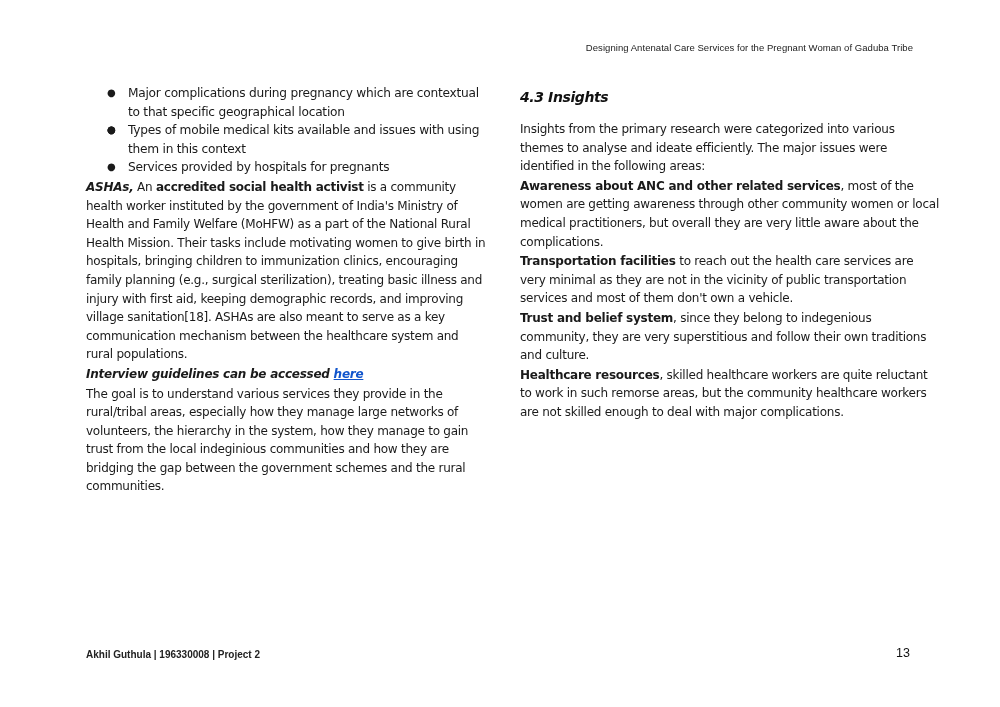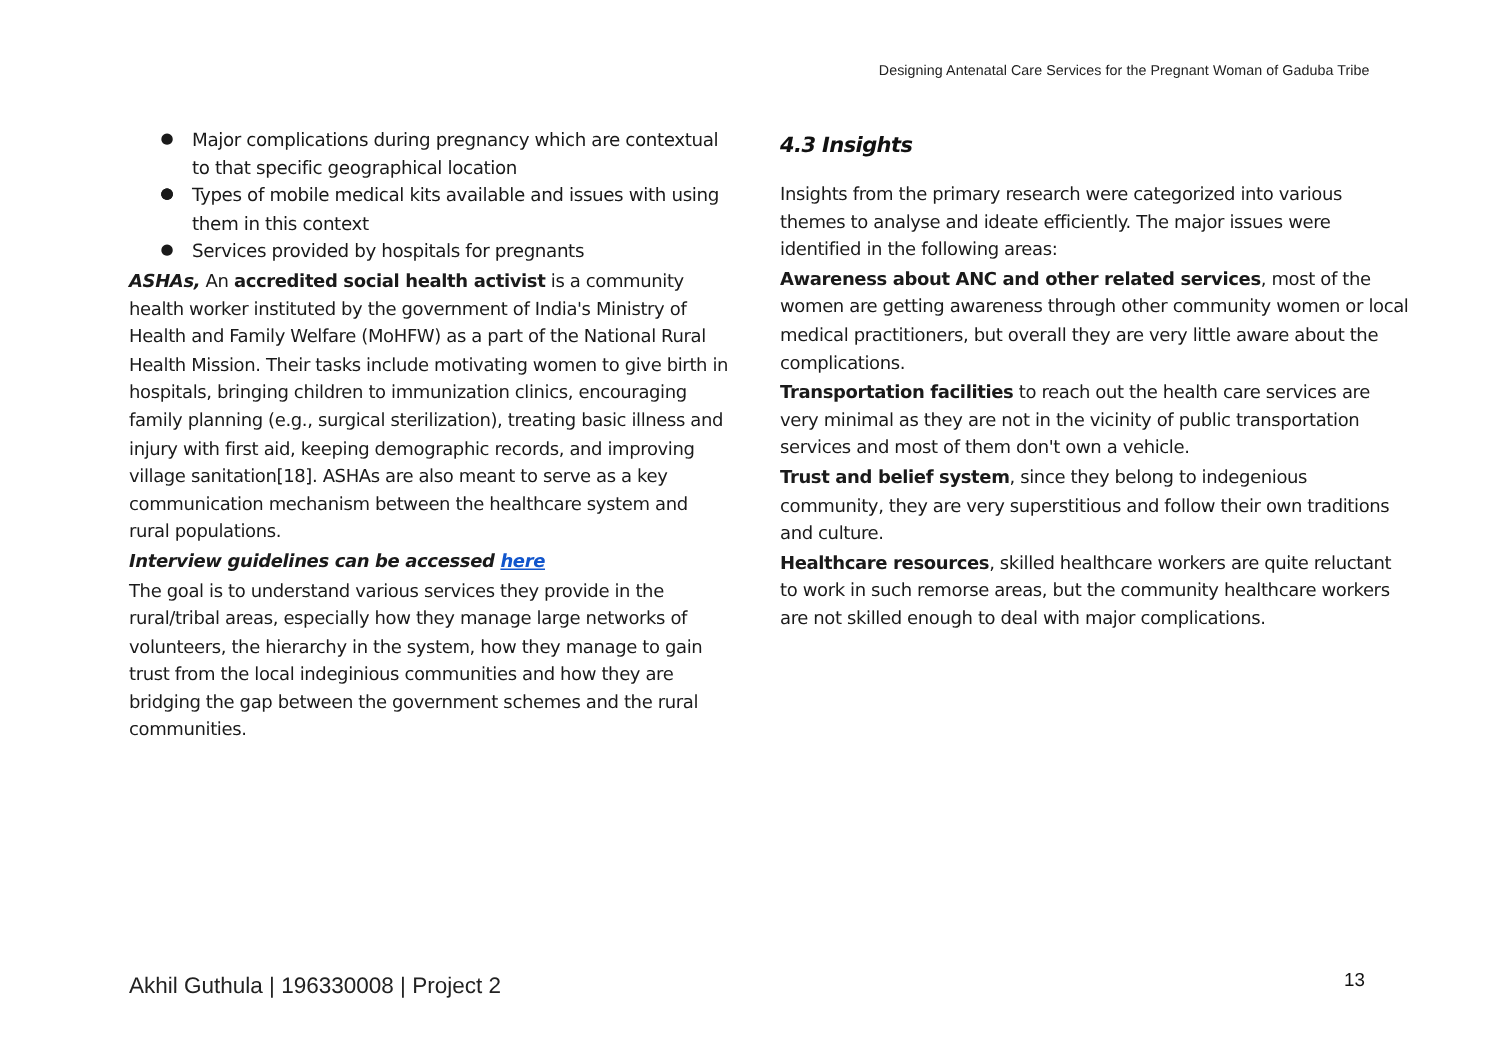--- a/index.html
+++ b/index.html
@@ -22,21 +22,21 @@
   .para { margin-top: 1px; }
   .bold { font-weight: bold; }
   .bolditalic { font-weight: bold; font-style: italic; }
   .link { color: #1155cc; text-decoration: underline; }
   .section-title {
     font-family: "DejaVu Sans", sans-serif; font-style: italic; font-weight: bold;
     font-size: 14px; line-height: 26px; margin: 0 0 10px 0; letter-spacing: -0.4px; color: #111;
   }
   .footer-left {
     position: absolute; left: 86px; top: 649px;
-    font-family: "Liberation Sans", sans-serif; font-size: 15px; color: #222;
+    font-family: "Liberation Sans", sans-serif; font-size: 10px; color: #222; font-weight: bold;
   }
   .page-number {
     position: absolute; left: 896px; top: 646px;
     font-family: "Liberation Sans", sans-serif; font-size: 12.5px; color: #111; text-align: right;
   }
 </style>
 </head>
 <body>
 
 <div class="running-header">Designing Antenatal Care Services for the Pregnant Woman of Gaduba Tribe</div>

